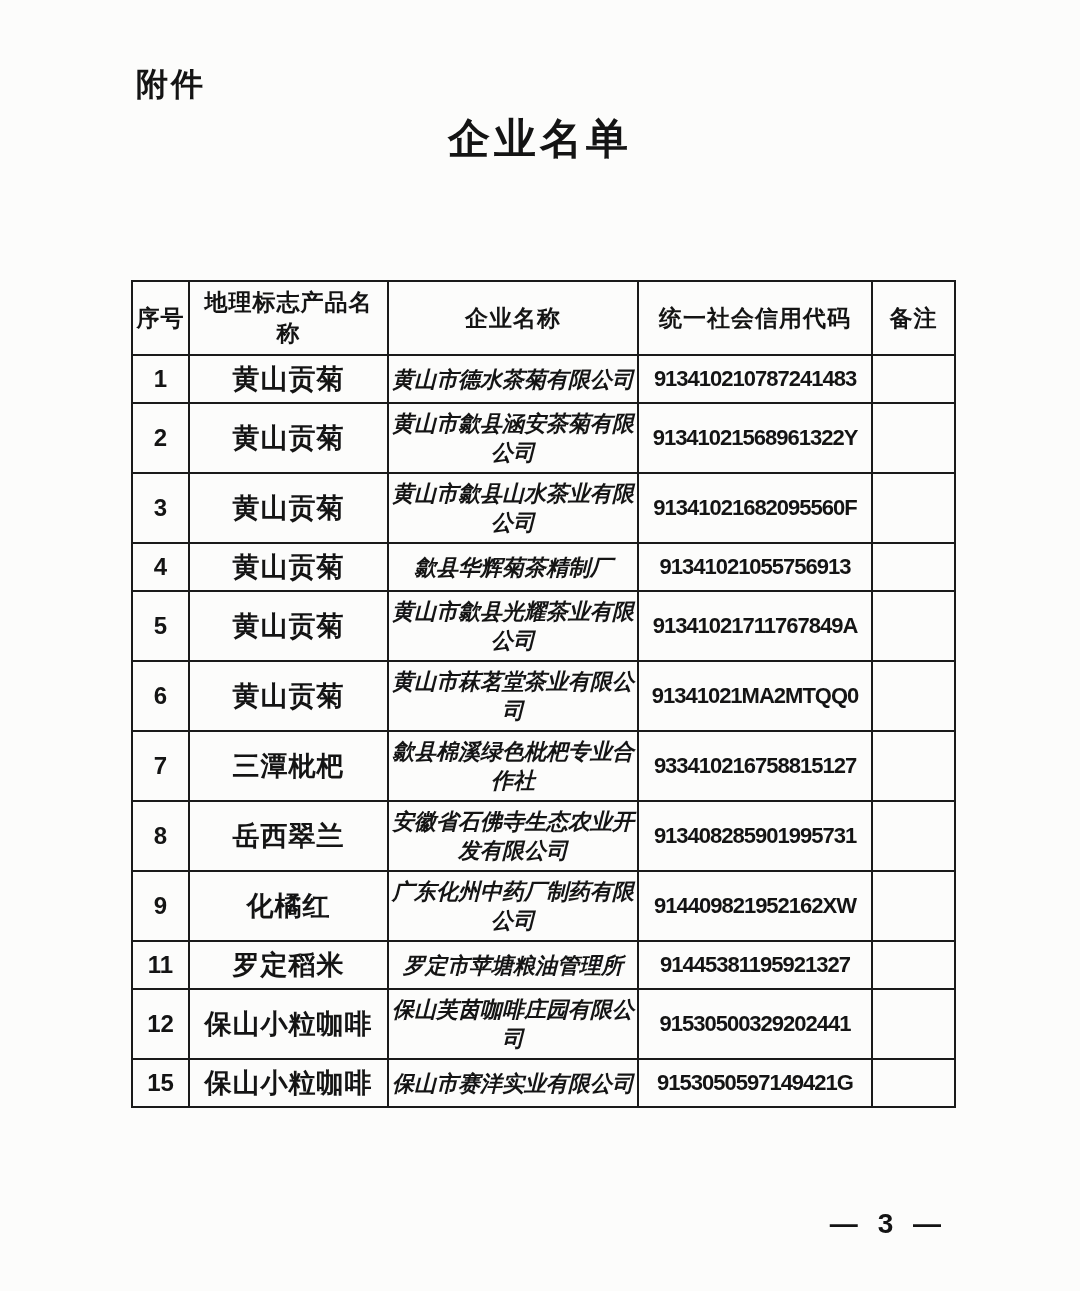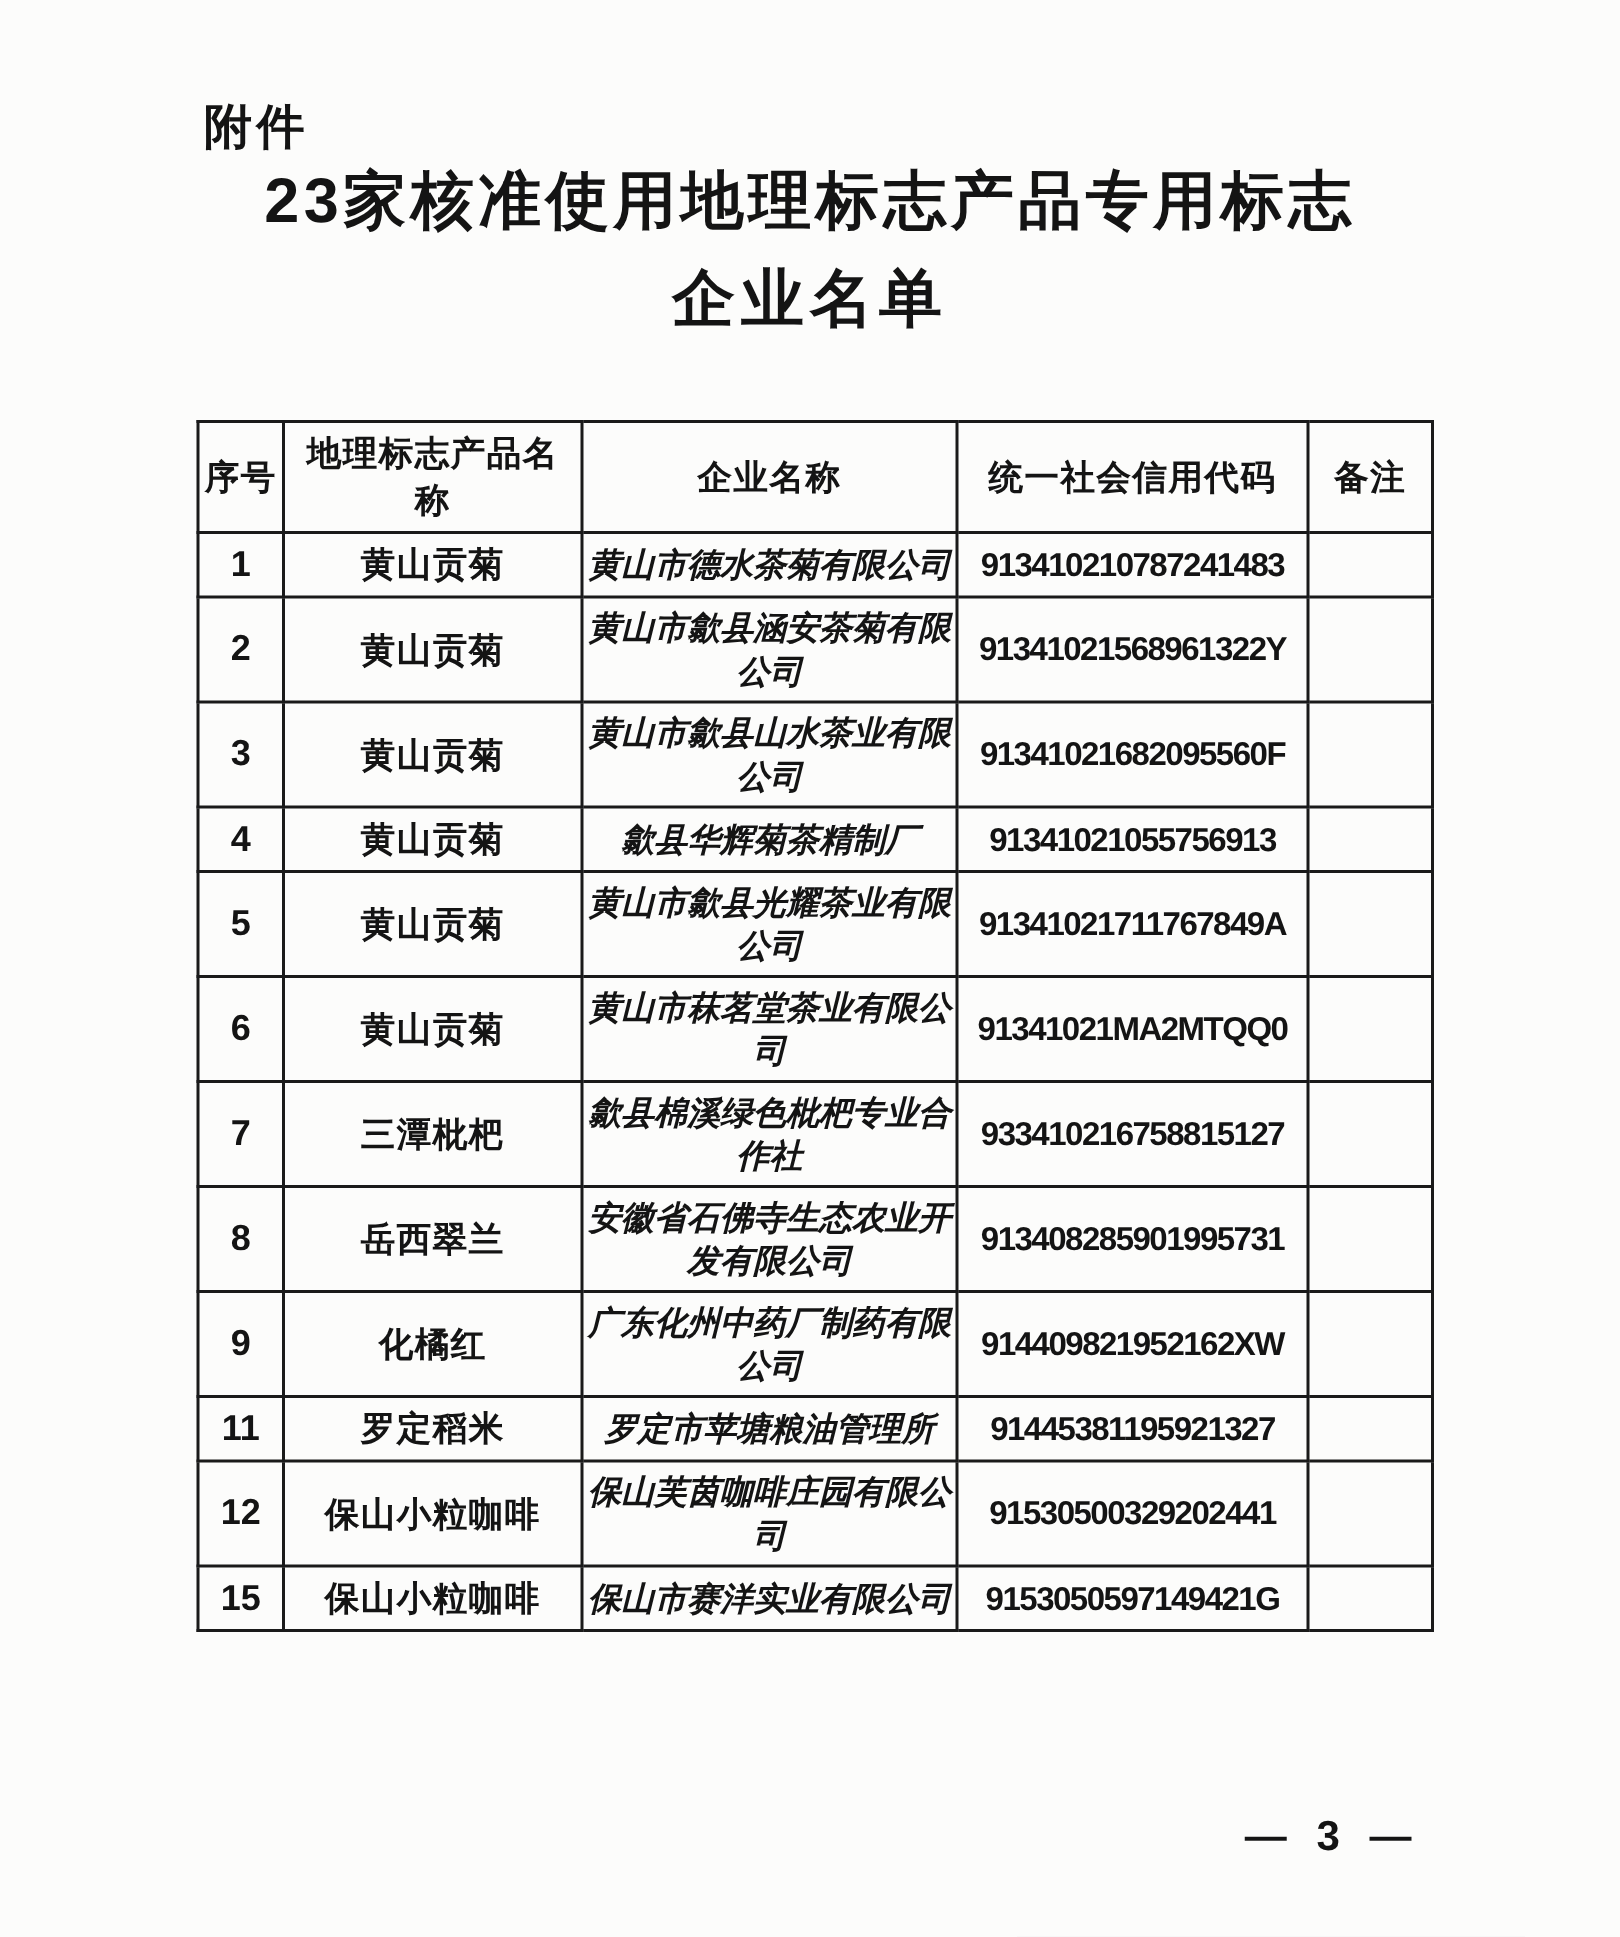--- a/index.html
+++ b/index.html
@@ -66,21 +66,21 @@
   }
   .col-no      { width: 57px; }
   .col-product { width: 199px; }
   .col-company { width: 250px; }
   .col-code    { width: 234px; }
   .col-remark  { width: 83px; }
   .cell-no {
     font-size: 24px;
   }
   .cell-product {
-    font-size: 23px;
+    font-size: 27px;
     letter-spacing: 1px;
   }
   .cell-company {
     font-size: 22px;
     line-height: 29px;
     font-style: italic;
   }
   .cell-code {
     font-size: 22px;
     letter-spacing: -1px;
@@ -99,21 +99,20 @@
   }
 </style>
 </head>
 <body>
 
 <div class="page">
 
   <div class="attachment">附件</div>
 
   <div class="doc-title">
-    <div class="line1">23家核准使用地理标志产品专用标志</div>
     <div class="line2">企业名单</div>
   </div>
 
   <table class="gi-table">
     <colgroup>
       <col class="col-no">
       <col class="col-product">
       <col class="col-company">
       <col class="col-code">
       <col class="col-remark">

